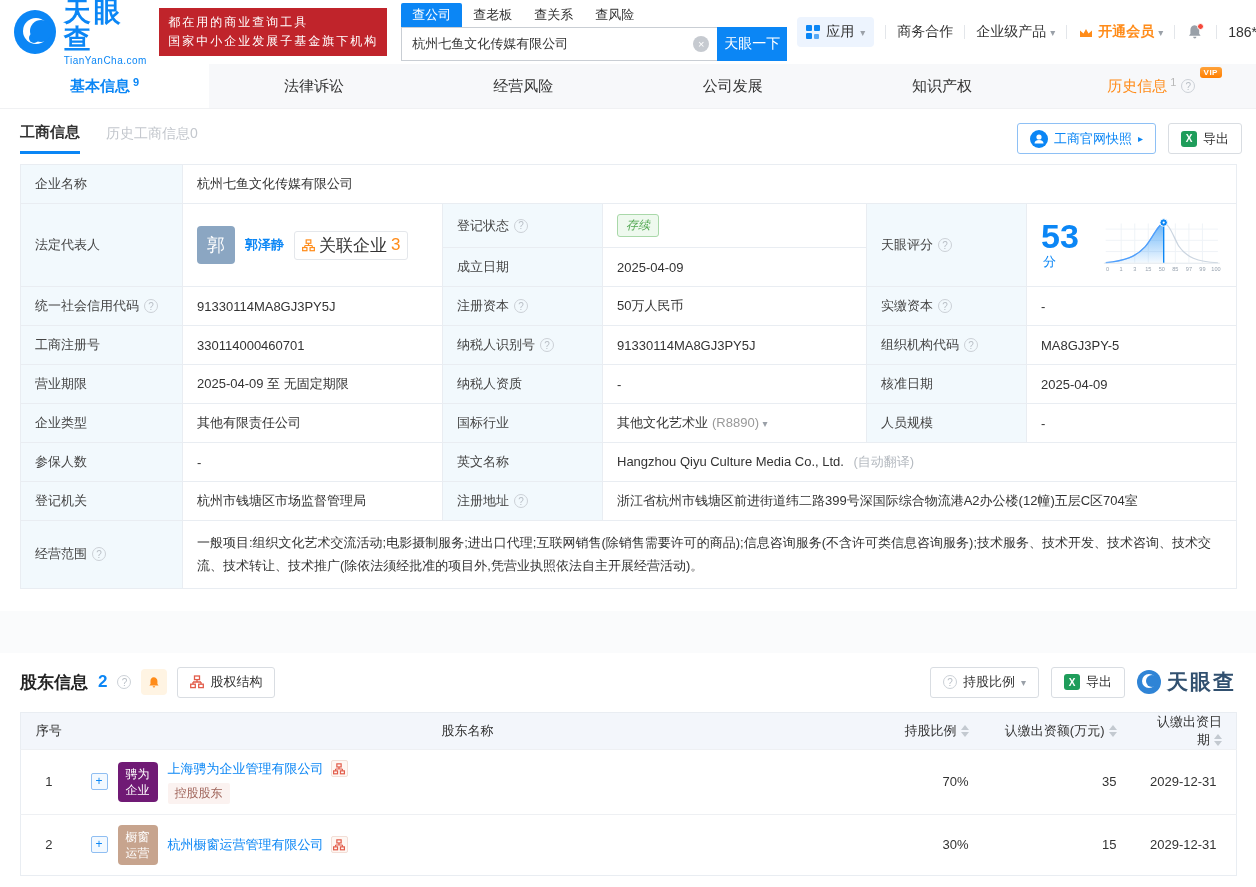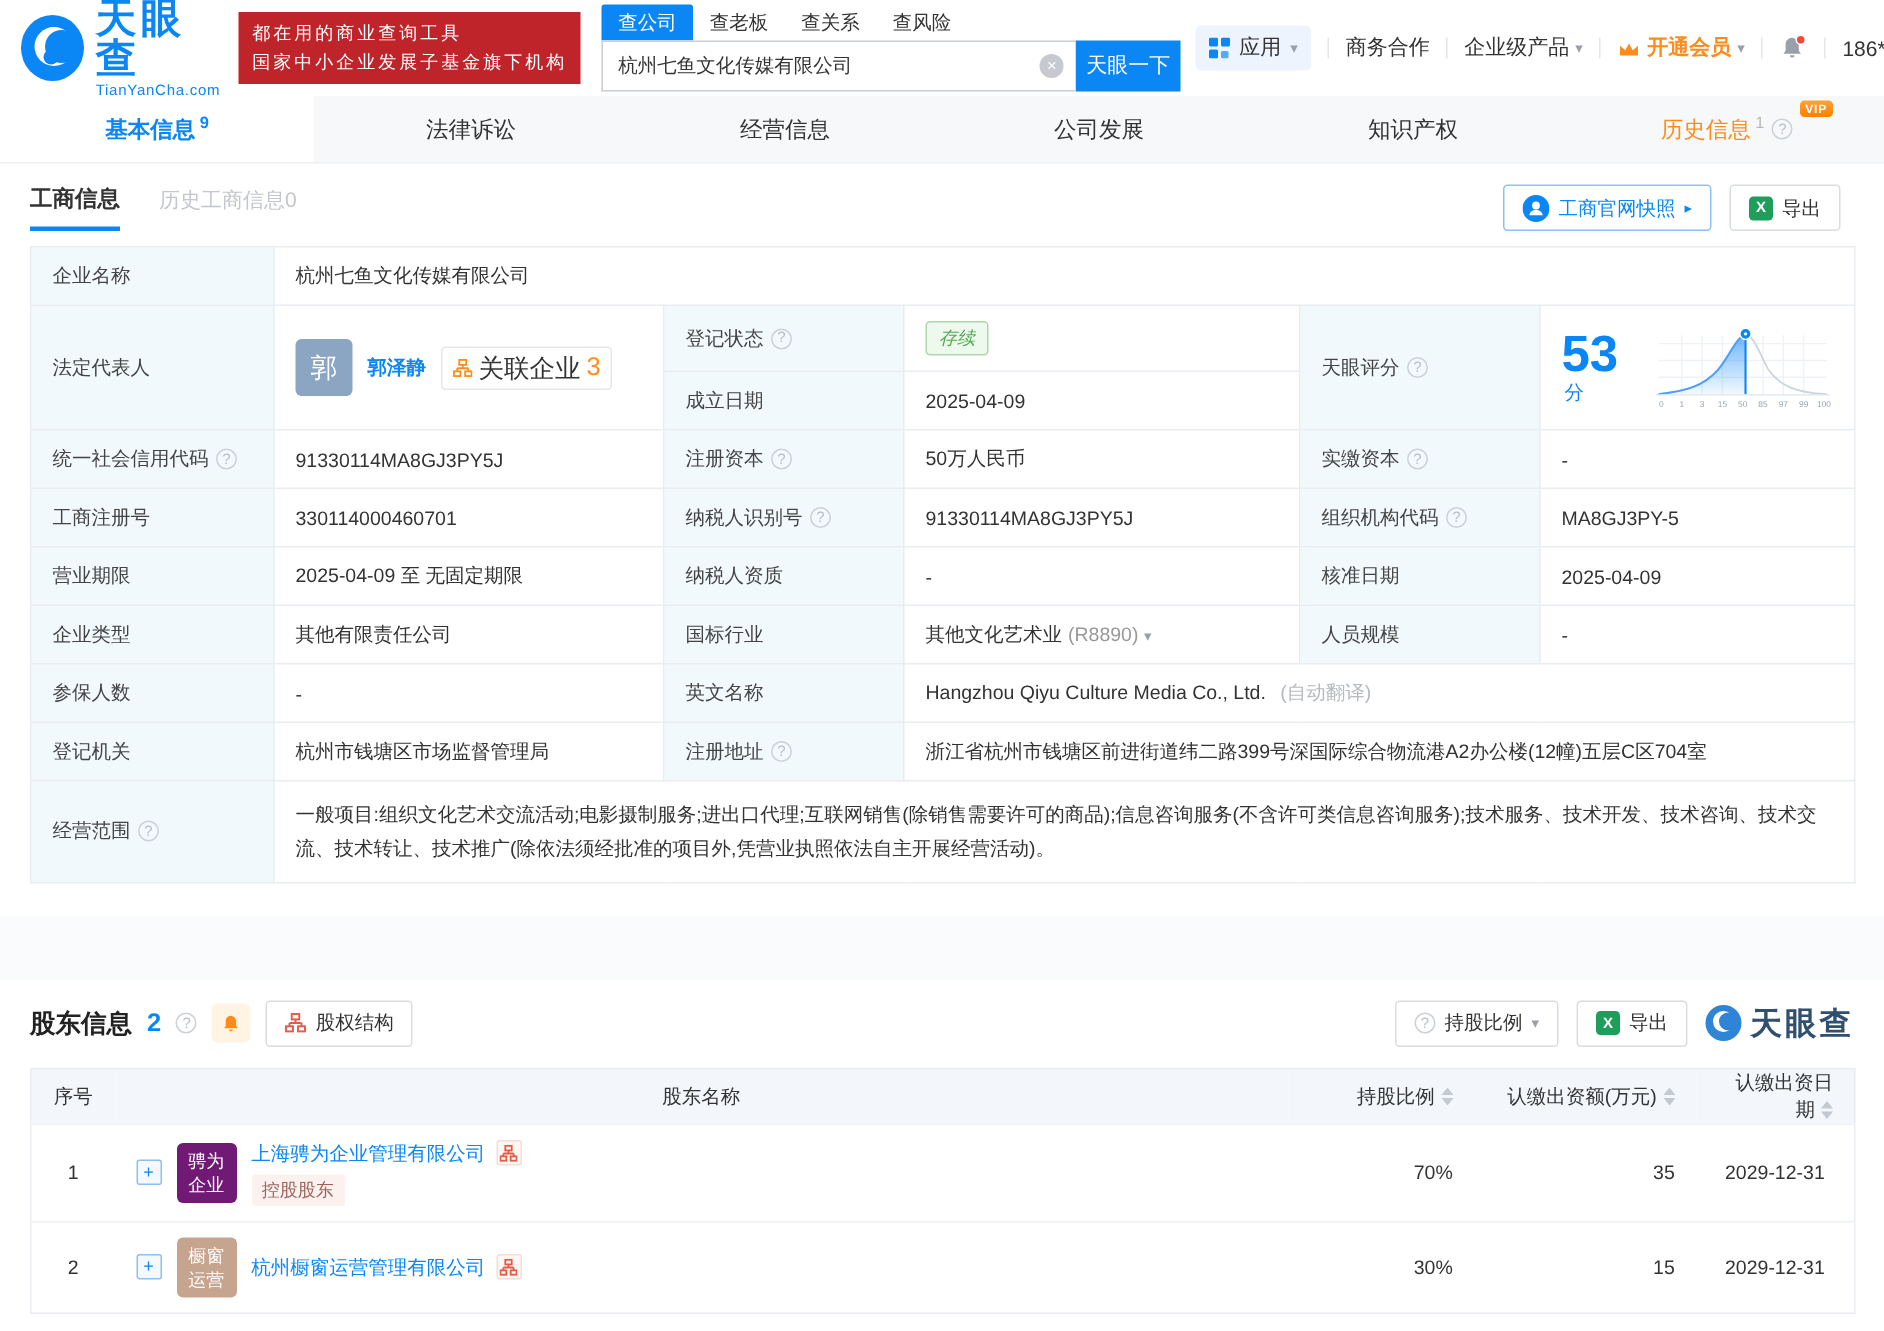--- a/index.html
+++ b/index.html
@@ -37,21 +37,21 @@
   
   .maintabs { display: flex; background: #f7f8fa; height: 45px; border-bottom: 1px solid #f0f1f3; }
   .mtab { flex: 1; display: flex; align-items: center; justify-content: center; font-size: 15px; color: #333; cursor: pointer; position: relative; }
   .mtab.active { background: #fff; color: #0b86f5; font-weight: 700; }
   .mtab .cnt { font-size: 11px; margin-left: 3px; align-self: flex-start; margin-top: 12px; color: #0b86f5; }
   .mtab.hist { color: #ff8c1a; }
   .mtab.hist .cnt { color: #b9b9b9; }
   .vip-badge { position: absolute; top: 3px; right: 34px; background: linear-gradient(180deg,#ffa33b,#ff7e00); color: #fff; font-size: 8px; font-weight: 700; border-radius: 3px; padding: 1px 4px; letter-spacing: .5px; }
   .help { display: inline-flex; width: 14px; height: 14px; border: 1px solid #ccd1d7; border-radius: 50%; color: #b9bfc6; font-size: 10px; align-items: center; justify-content: center; cursor: pointer; flex: none; }
   
-  .subbar { display: flex; align-items: center; padding: 14px 29px 10px 20px; }
+  .subbar { display: flex; align-items: center; padding: 14px 14px 10px 20px; }
   .subtab-active { font-size: 15px; font-weight: 700; color: #333; padding-bottom: 9px; border-bottom: 3px solid #0b86f5; cursor: pointer; }
   .subtab-muted { font-size: 14px; color: #c3c7cd; margin-left: 26px; cursor: pointer; padding-bottom: 9px; }
   .subbar-right { margin-left: auto; display: flex; gap: 12px; align-items: center; }
   .btn { display: inline-flex; align-items: center; gap: 6px; height: 31px; padding: 0 12px; background: #fff; border: 1px solid #d9dde2; border-radius: 3px; font-size: 13px; color: #333; cursor: pointer; }
   .btn-snap { border-color: #8ec0f5; color: #0b86f5; }
   .arrow-r { font-size: 10px; color: #0b86f5; }
   .excel-ic { width: 16px; height: 16px; background: #1f9d5b; border-radius: 3px; color: #fff; font-size: 10px; font-weight: 700; display: inline-flex; align-items: center; justify-content: center; }
   
   .content { padding: 0 20px; }
   .info-table { width: 100%; border-collapse: collapse; table-layout: fixed; }
@@ -175,21 +175,21 @@
 
 <nav class="maintabs">
   <div class="mtab active">
     <span>基本信息</span>
     <span class="cnt">9</span>
   </div>
   <div class="mtab">
       <span>法律诉讼</span>
     </div>
   <div class="mtab">
-      <span>经营信息</span>
+      <span>经营风险</span>
     </div>
   <div class="mtab">
       <span>公司发展</span>
     </div>
   <div class="mtab">
       <span>知识产权</span>
     </div>
   <div class="mtab hist">
     <span class="vip-badge">VIP</span>
     <span>历史信息</span>

